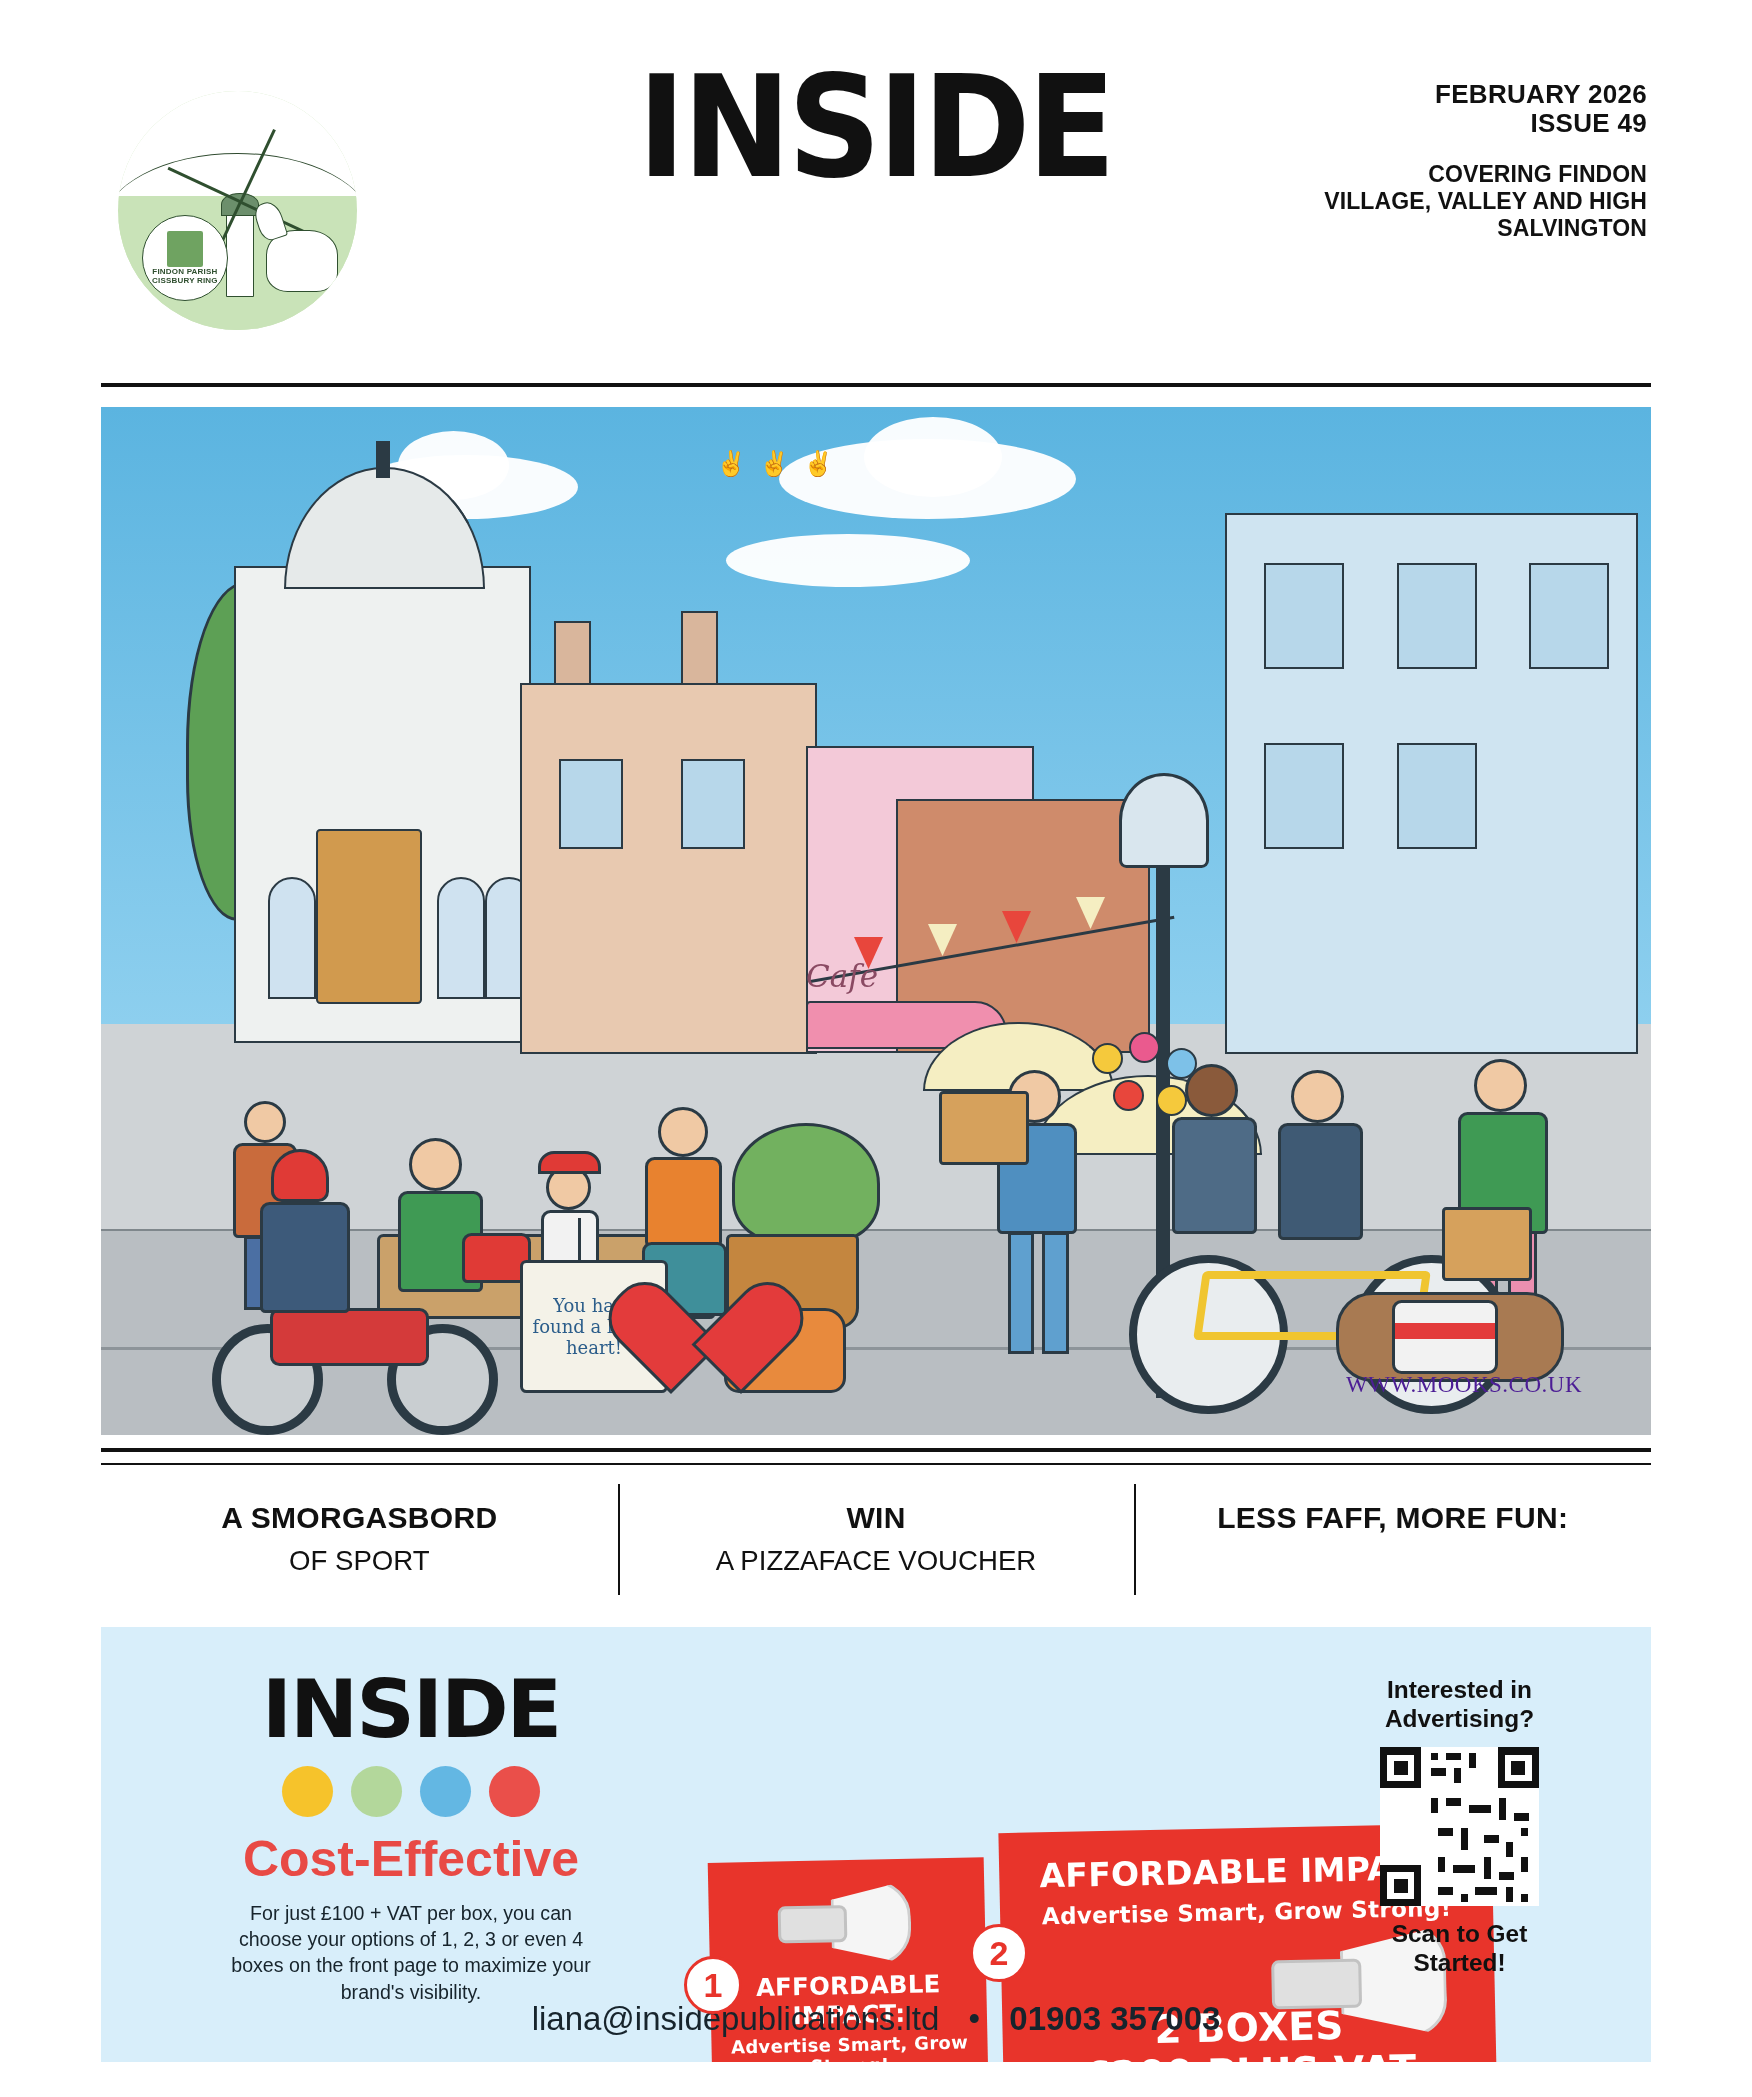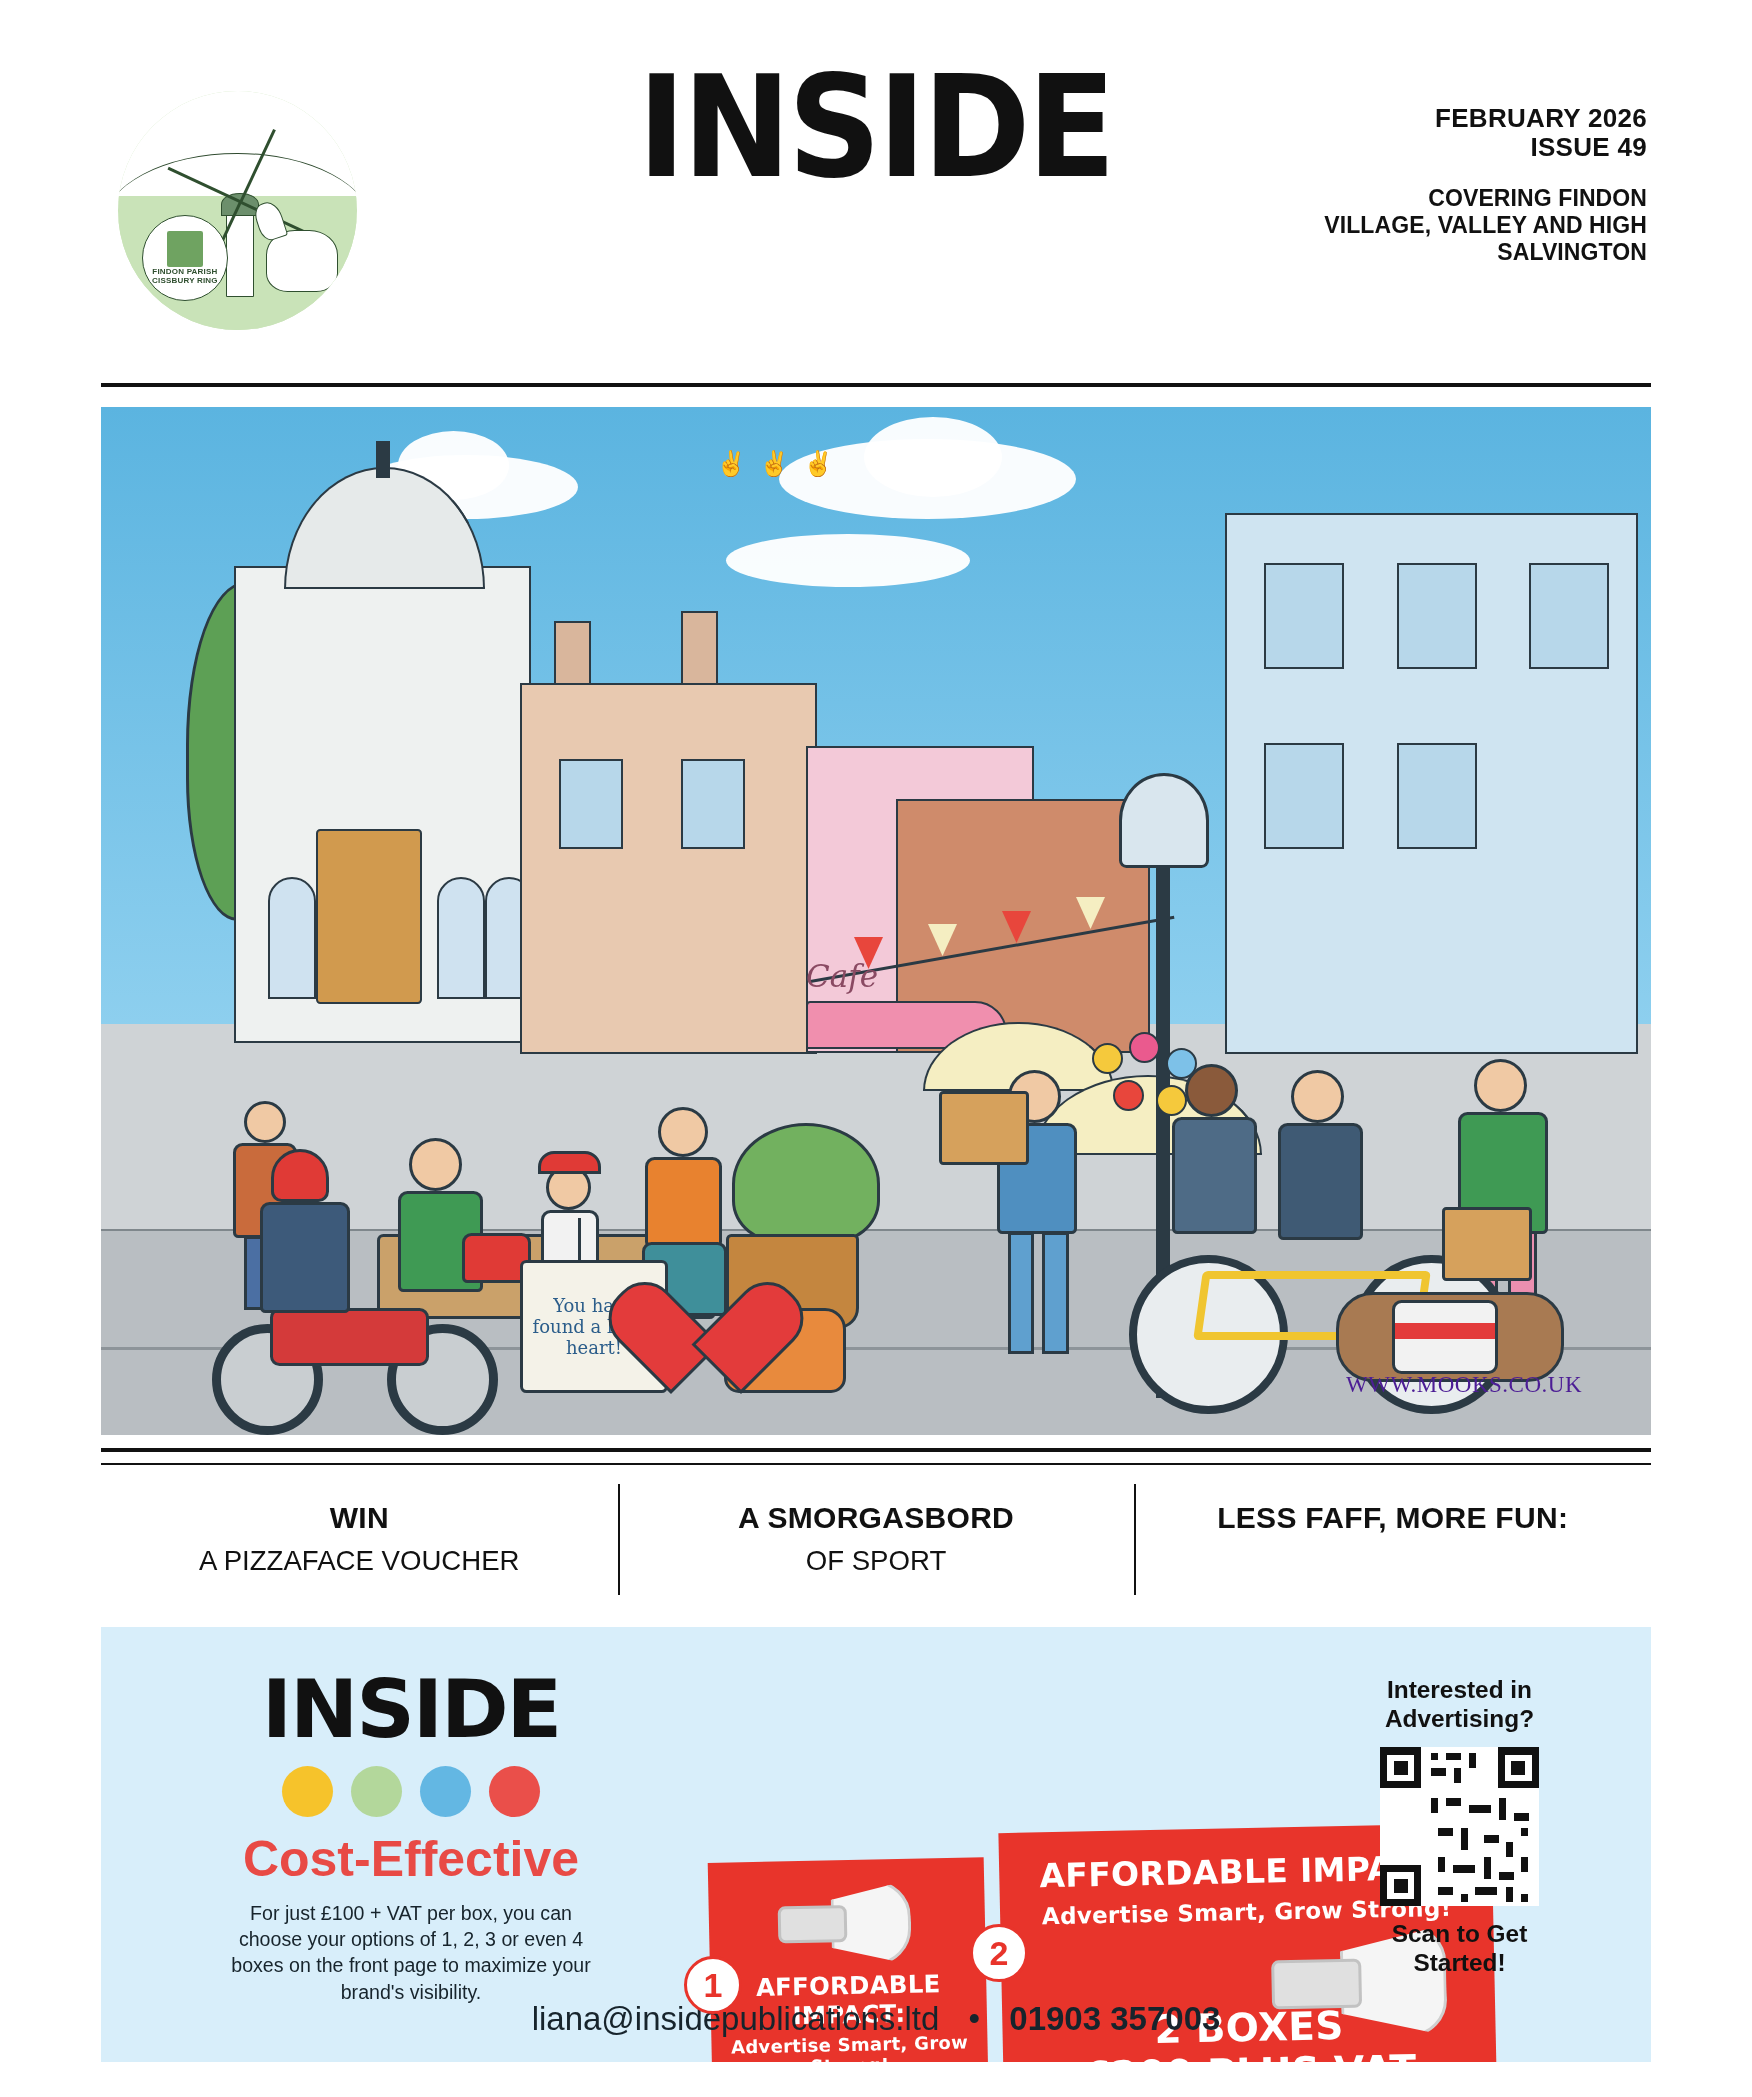--- a/index.html
+++ b/index.html
@@ -124,21 +124,20 @@
     color: #a8ce95;
     margin-top: -11.7px;
   }
 
   .mast-right {
     position: absolute;
     right: 106px; top: 80px;
     width: 329px;
     text-align: right;
     color: #111;
-    margin-top: 24px;
   }
   .mast-right .issue-date {
     font-size: 26px; font-weight: bold; line-height: 1.12;
     letter-spacing: 0.3px;
   }
   .mast-right .covering {
     margin-top: 23px;
     font-size: 23px; font-weight: bold; line-height: 1.18;
     letter-spacing: 0.1px;
   }
@@ -692,26 +691,26 @@
     </div>
 
     <div class="watermark">WWW.MOOKS.CO.UK</div>
   </div>
 
   <div class="rule r2"></div>
   <div class="rule r3"></div>
 
   <div class="teasers">
     <div class="teaser">
+      <div class="t1">A SMORGASBORD</div>
+      <div class="t2">OF SPORT</div>
+    </div>
+    <div class="teaser">
       <div class="t1">WIN</div>
       <div class="t2">A PIZZAFACE VOUCHER</div>
-    </div>
-    <div class="teaser">
-      <div class="t1">A SMORGASBORD</div>
-      <div class="t2">OF SPORT</div>
     </div>
     <div class="teaser">
       <div class="t1">LESS FAFF, MORE FUN:</div>
     </div>
   </div>
 
   <div class="ad">
 
     <div class="ad-inside">
       <div class="word">INSIDE</div>

